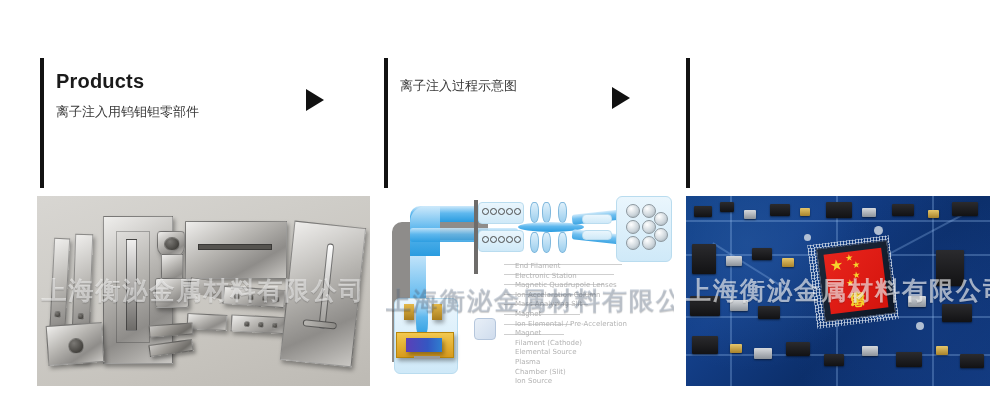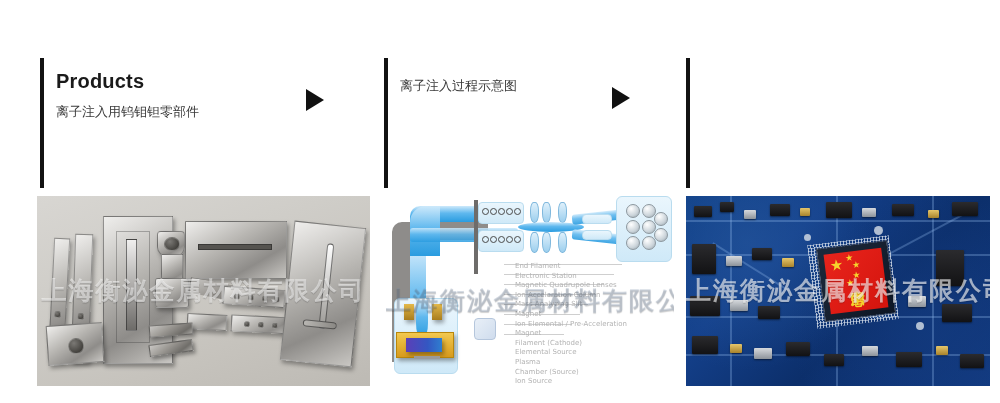--- a/index.html
+++ b/index.html
@@ -317,21 +317,21 @@
       <div>Electronic  Station</div>
       <div>Magnetic Quadrupole Lenses</div>
       <div>Ion Acceleration Column</div>
       <div>Mass Analyzing Slit</div>
       <div>Magnet</div>
       <div>Ion Elemental / Pre-Acceleration</div>
       <div>Magnet</div>
       <div>Filament (Cathode)</div>
       <div>Elemental Source</div>
       <div>Plasma</div>
-      <div>Chamber (Source)</div>
+      <div>Chamber (Slit)</div>
       <div>Ion Source</div>
     </div>
 
     <div class="watermark grey" style="top:92px; color:rgba(120,140,170,.28);">上海衡泌金属材料有限公司</div>
   </div>
 
   <div class="col-head" style="left:686px; top:58px;">
     <div class="rule"></div>
     <div class="head-text">
     </div>

